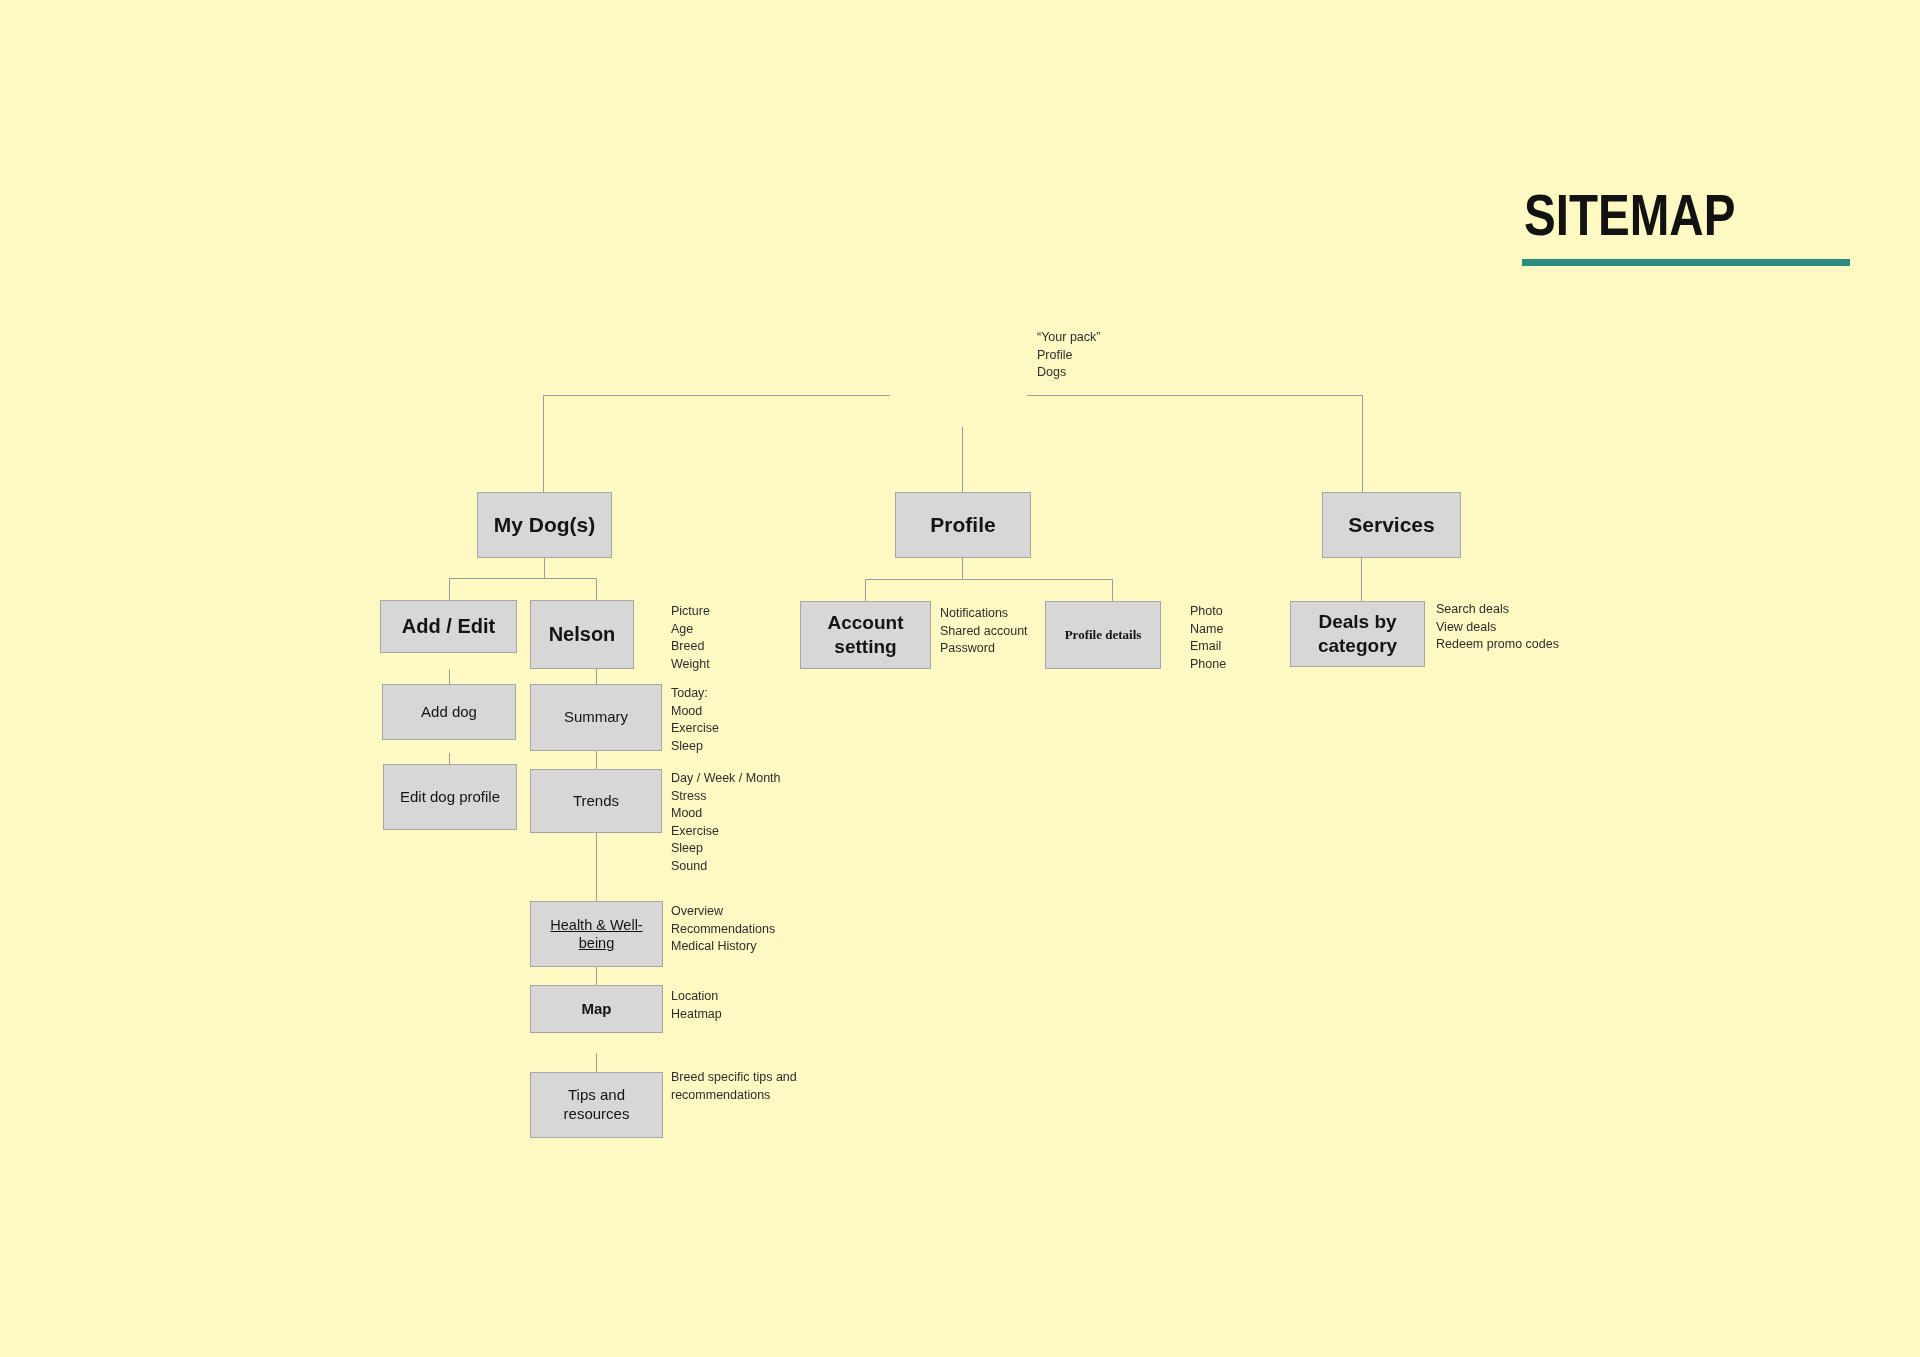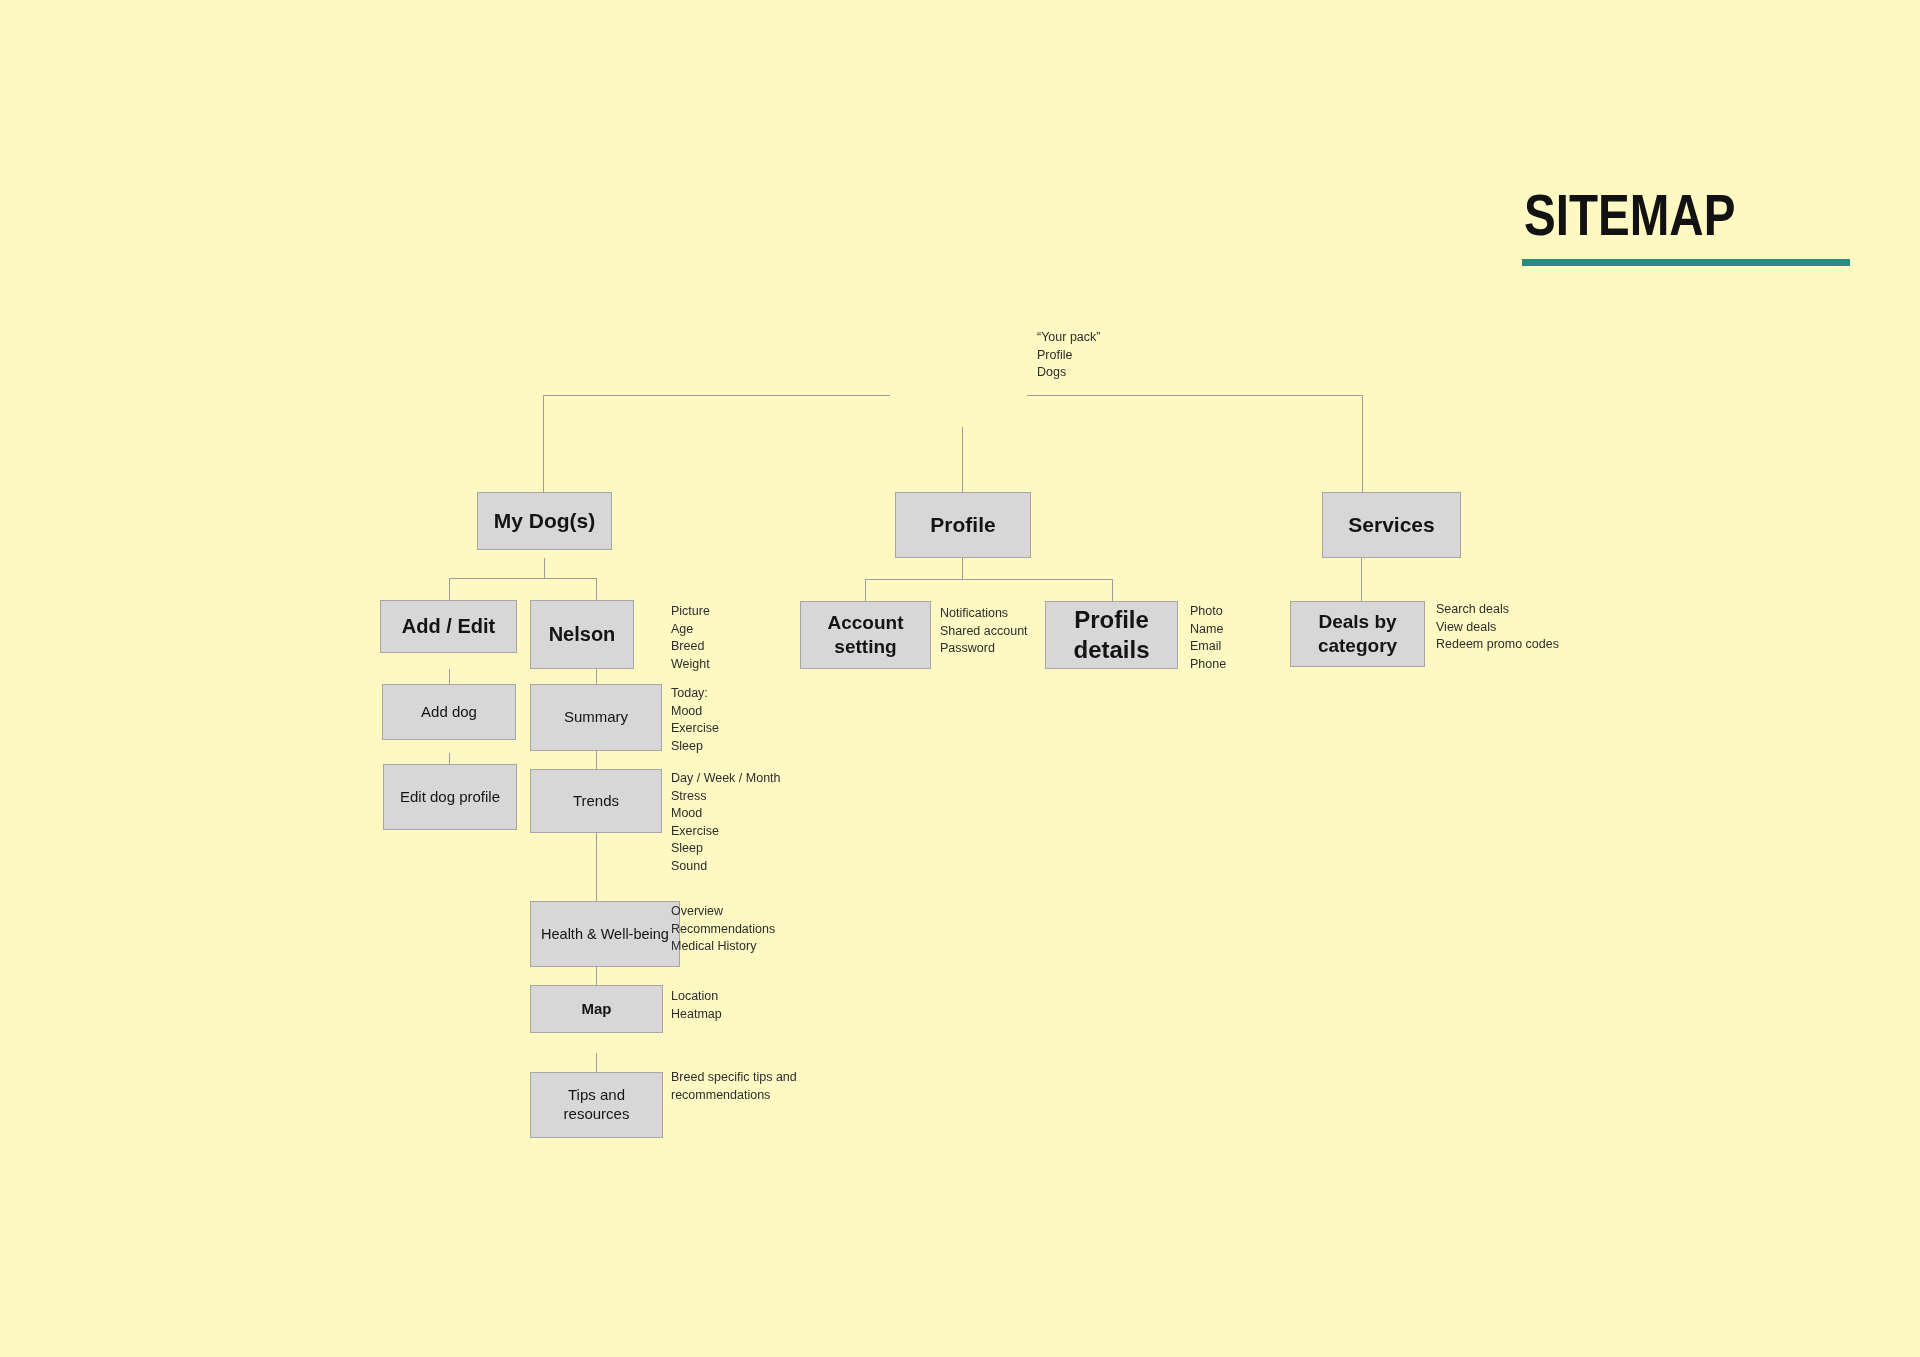--- a/index.html
+++ b/index.html
@@ -56,34 +56,34 @@
   <div class="line vline" style="left:596px;top:669px;height:15px;"></div>
   <div class="line vline" style="left:596px;top:751px;height:18px;"></div>
   <div class="line vline" style="left:596px;top:833px;height:68px;"></div>
   <div class="line vline" style="left:596px;top:967px;height:18px;"></div>
   <div class="line vline" style="left:596px;top:1053px;height:19px;"></div>
   <div class="line vline" style="left:962px;top:558px;height:21px;"></div>
   <div class="line vline" style="left:865px;top:579px;height:22px;"></div>
   <div class="line vline" style="left:1112px;top:579px;height:22px;"></div>
   <div class="line vline" style="left:1361px;top:558px;height:43px;"></div>
 
-  <div class="node bold" style="left:477px;top:492px;width:135px;height:58px;font-size:21px;">My Dog(s)</div>
+  <div class="node bold" style="left:477px;top:492px;width:135px;height:66px;font-size:21px;">My Dog(s)</div>
   <div class="node bold" style="left:895px;top:492px;width:136px;height:66px;font-size:21px;">Profile</div>
   <div class="node bold" style="left:1322px;top:492px;width:139px;height:66px;font-size:21px;">Services</div>
   <div class="node bold" style="left:380px;top:600px;width:137px;height:53px;font-size:20px;">Add / Edit</div>
   <div class="node bold" style="left:530px;top:600px;width:104px;height:69px;font-size:20px;">Nelson</div>
   <div class="node" style="left:382px;top:684px;width:134px;height:56px;font-size:15px;">Add dog</div>
   <div class="node" style="left:530px;top:684px;width:132px;height:67px;font-size:15px;">Summary</div>
   <div class="node" style="left:383px;top:764px;width:134px;height:66px;font-size:15px;">Edit dog profile</div>
   <div class="node" style="left:530px;top:769px;width:132px;height:64px;font-size:15px;">Trends</div>
-  <div class="node" style="left:530px;top:901px;width:150px;height:66px;font-size:14.5px;">Health &amp; Well-being</div>
+  <div class="node" style="left:530px;top:901px;width:133px;height:66px;font-size:14.5px;text-decoration:underline;">Health &amp; Well-being</div>
   <div class="node" style="left:530px;top:985px;width:133px;height:48px;font-size:15px;font-weight:bold;">Map</div>
   <div class="node" style="left:530px;top:1072px;width:133px;height:66px;font-size:15px;padding:0 18px;">Tips and resources</div>
   <div class="node bold" style="left:800px;top:601px;width:131px;height:68px;font-size:19px;">Account setting</div>
-  <div class="node bold" style="left:1045px;top:601px;width:133px;height:68px;font-size:24px;">Profile details</div>
+  <div class="node bold" style="left:1045px;top:601px;width:116px;height:68px;font-size:13px;font-family:Liberation Serif, serif;">Profile details</div>
   <div class="node bold" style="left:1290px;top:601px;width:135px;height:66px;font-size:19px;">Deals by category</div>
 
   <div class="ann" style="left:1037px;top:329px;">
     <div>“Your pack”</div>
     <div>Profile</div>
     <div>Dogs</div>
   </div>
 
   <div class="ann" style="left:671px;top:603px;">
     <div>Picture</div>

